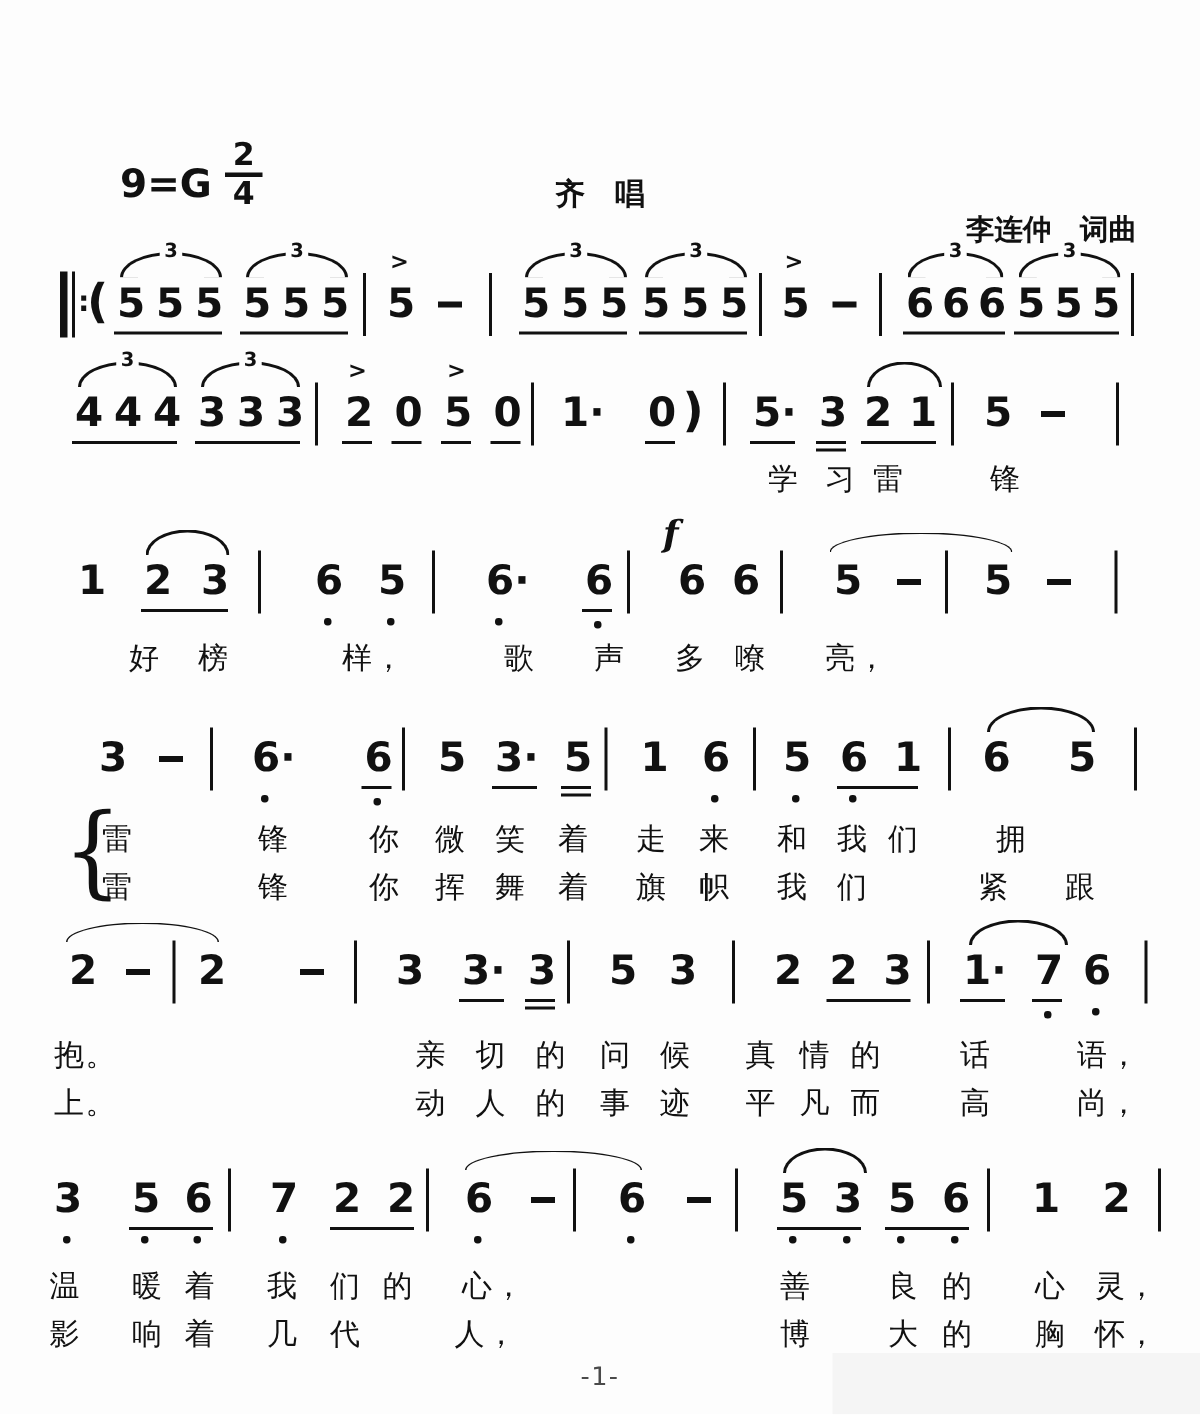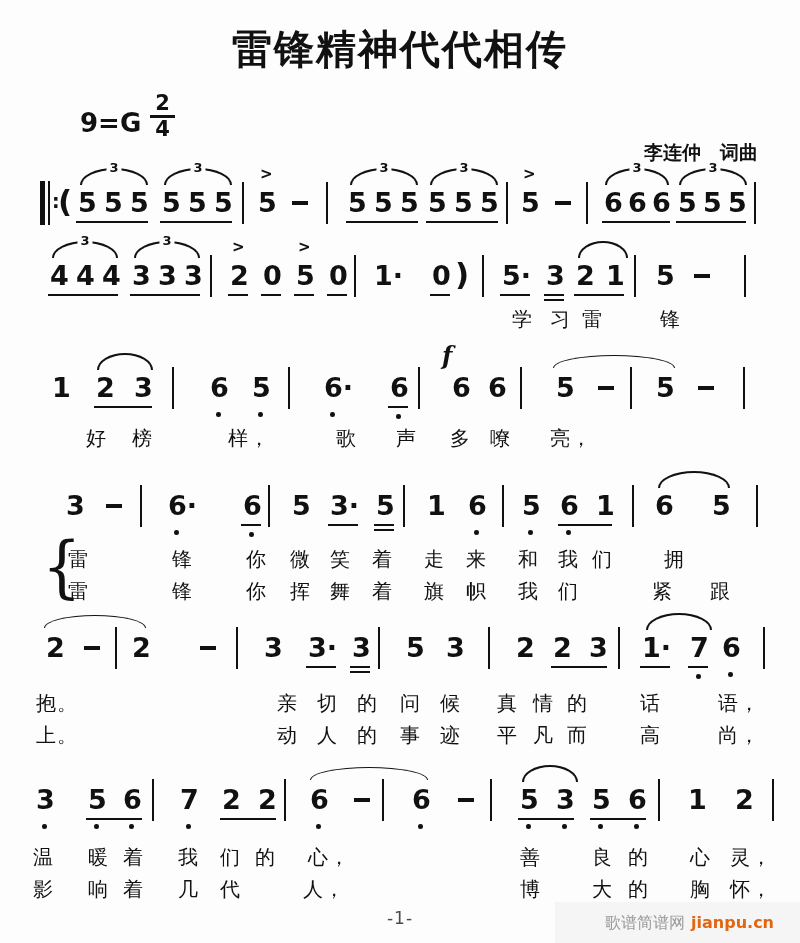--- a/index.html
+++ b/index.html
@@ -47,24 +47,24 @@
   .wm-bg{position:absolute;right:0;top:902px;width:245px;height:41px;background:#f5f5f5;}
   .pageno{position:absolute;left:0;right:0;top:908px;text-align:center;font-size:17px;color:#4a4a4a;letter-spacing:1px;}
   .wm{position:absolute;right:26px;top:913px;font-size:16px;}
   .wm-name{color:#9a9a9a;}
   .wm-url{color:#e2660f;margin-left:6px;font-weight:600;}
 </style>
 </head>
 <body>
 
 <div class="page">
-  <h1 class="title">雷锋精神代代相传</h1>
   <div class="keysig">
     <span>9=G</span><span class="frac"><span class="ft">2</span><span class="fb">4</span></span>
   </div>
+  <div class="perf">齐　唱</div>
   <div class="credit">李连仲　词曲</div>
 
   <div id="sheet">
       <div class="mline" style="left: 0px; top: 185px;">
         <div class="beam" style="left: 76px; width: 72px;"></div>
         <div class="beam" style="left: 160px; width: 72px;"></div>
         <div class="beam" style="left: 346px; width: 72px;"></div>
         <div class="beam" style="left: 426px; width: 72px;"></div>
         <div class="beam" style="left: 602px; width: 68px;"></div>
         <div class="beam" style="left: 676px; width: 70px;"></div>
@@ -559,16 +559,13 @@
         <div class="lyr" style="left: 520px; top: 94px;">博</div>
         <div class="lyr" style="left: 592px; top: 94px;">大</div>
         <div class="lyr" style="left: 628px; top: 94px;">的</div>
         <div class="lyr" style="left: 690px; top: 94px;">胸</div>
         <div class="lyr" style="left: 730px; top: 94px;">怀，</div>
       </div>
     </div>
 
   <div class="wm-bg"></div>
   <div class="pageno">-1-</div>
-  <div class="wm">
-    <span class="wm-name">歌谱简谱网</span><span class="wm-url">jianpu.cn</span>
-  </div>
 </div>
 
 </body></html>

